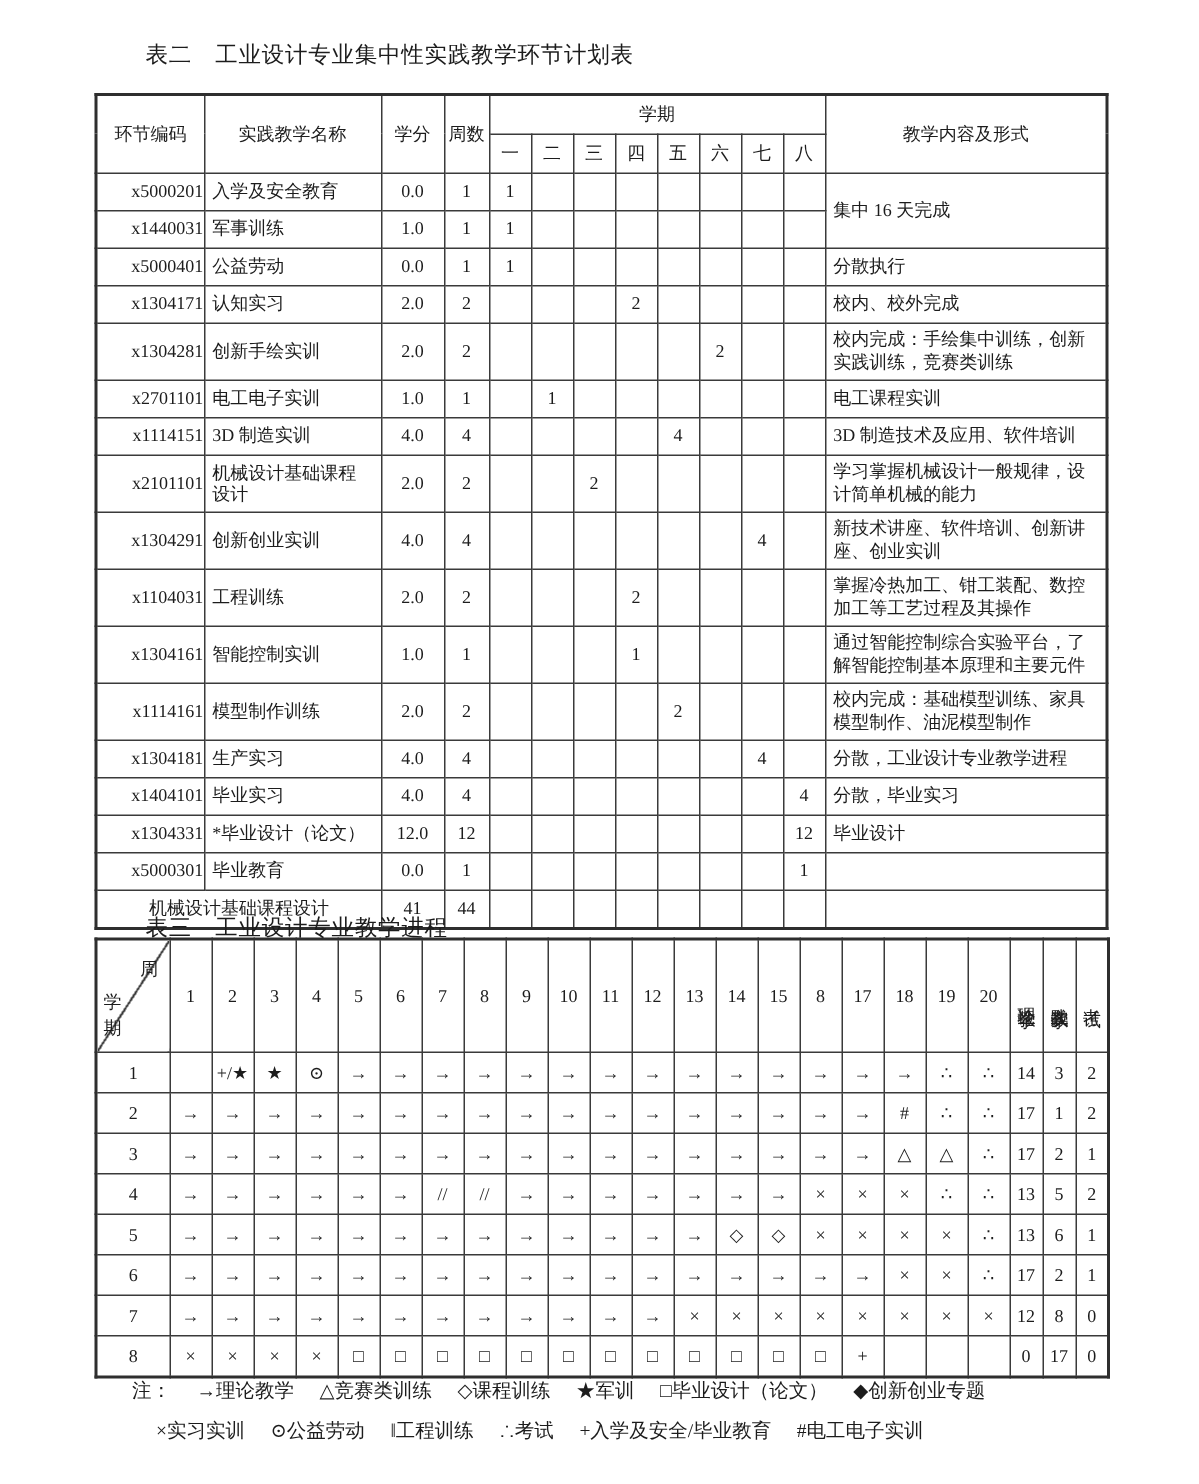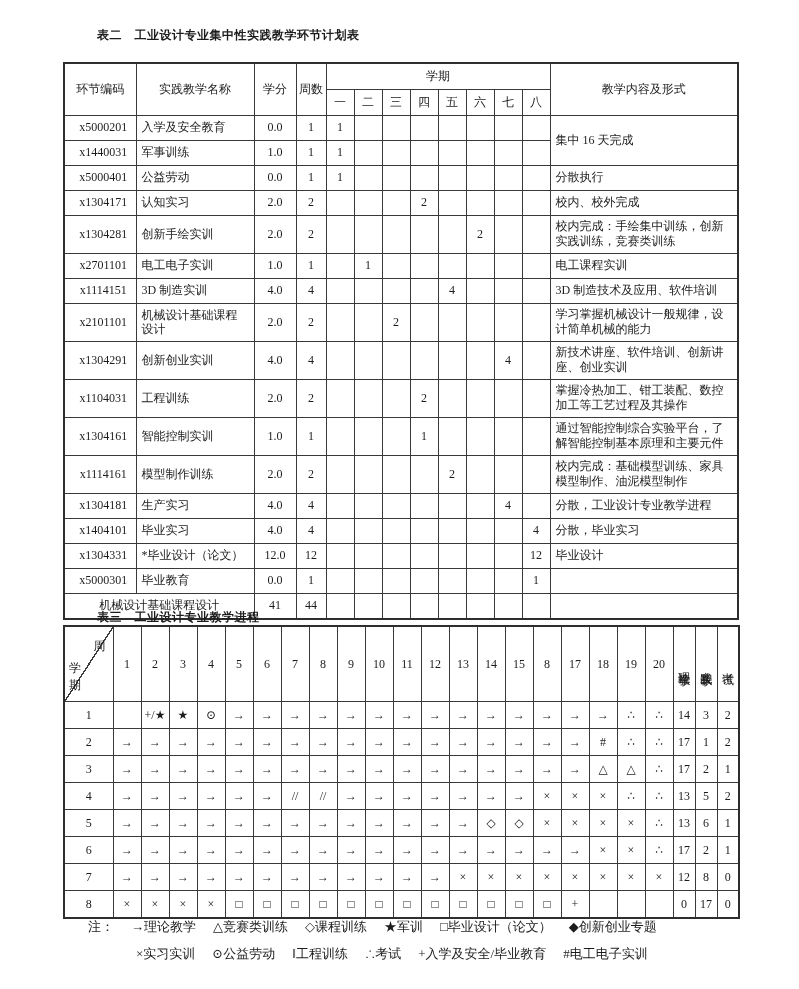--- a/index.html
+++ b/index.html
@@ -1,38 +1,38 @@
 <!DOCTYPE html>
 <html><head>
 <meta charset="utf-8">
 <style>
   html,body{margin:0;padding:0;background:#ffffff;}
   body{width:799px;height:989px;position:relative;font-family:"Liberation Serif","DejaVu Serif",serif;color:#1c1c1c;}
-  .title{position:absolute;font-size:12px;font-weight:bold;letter-spacing:.5px;}
+  .title{position:absolute;font-size:15px;font-weight:normal;letter-spacing:.5px;}
   #t2-title{left:97px;top:27px;}
   #t3-title{left:97px;top:609px;}
   table{border-collapse:collapse;table-layout:fixed;}
   td,th{border:1px solid #3a3a3a;font-size:12px;font-weight:normal;text-align:center;vertical-align:middle;padding:0;overflow:hidden;}
   #table2{position:absolute;left:63px;top:62px;width:676px;border:2px solid #2e2e2e;}
   #table3{position:absolute;left:63px;top:625px;width:675px;border:2px solid #2e2e2e;}
   #table2 thead tr{height:26px;}
   #table2 tr.h1 td{height:22px;}
   #table2 tr.h2 td{height:35px;}
-  #table2 td.code{text-align:center;padding-left:6px;}
+  #table2 td.code{text-align:right;padding-left:6px;}
   #table2 td.name{text-align:left;padding:1px 5px;line-height:1.2;}
   #table2 td.content{text-align:left;padding:1px 5px;line-height:1.25;}
   #table3 th.hd{height:74px;}
   #table3 tbody td{height:26px;}
   .vert{writing-mode:vertical-rl;text-orientation:upright;margin:0 auto;line-height:1.05;font-size:12px;letter-spacing:1px;}
   .corner{position:relative;background:linear-gradient(to bottom right,transparent calc(50% - .7px),#3a3a3a calc(50% - .7px),#3a3a3a calc(50% + .7px),transparent calc(50% + .7px));}
   .c-zhou{position:absolute;top:11px;right:7px;font-size:12px;}
   .c-xueqi{position:absolute;left:4px;top:33px;width:14px;font-size:12px;line-height:17px;word-break:break-all;text-align:left;}
   #legend{position:absolute;left:88px;top:918px;width:660px;font-size:13px;}
   .legend-line{display:flex;gap:17px;margin-bottom:9px;white-space:nowrap;}
-  .legend-line.indent{margin-left:48px;}
+  .legend-line.indent{margin-left:16px;}
   .wk{font-size:12px;}
 </style>
 </head>
 <body>
 
 <div class="title" id="t2-title">表二　工业设计专业集中性实践教学环节计划表</div>
 
 <table id="table2">
   <colgroup>
     <col style="width:72px">

